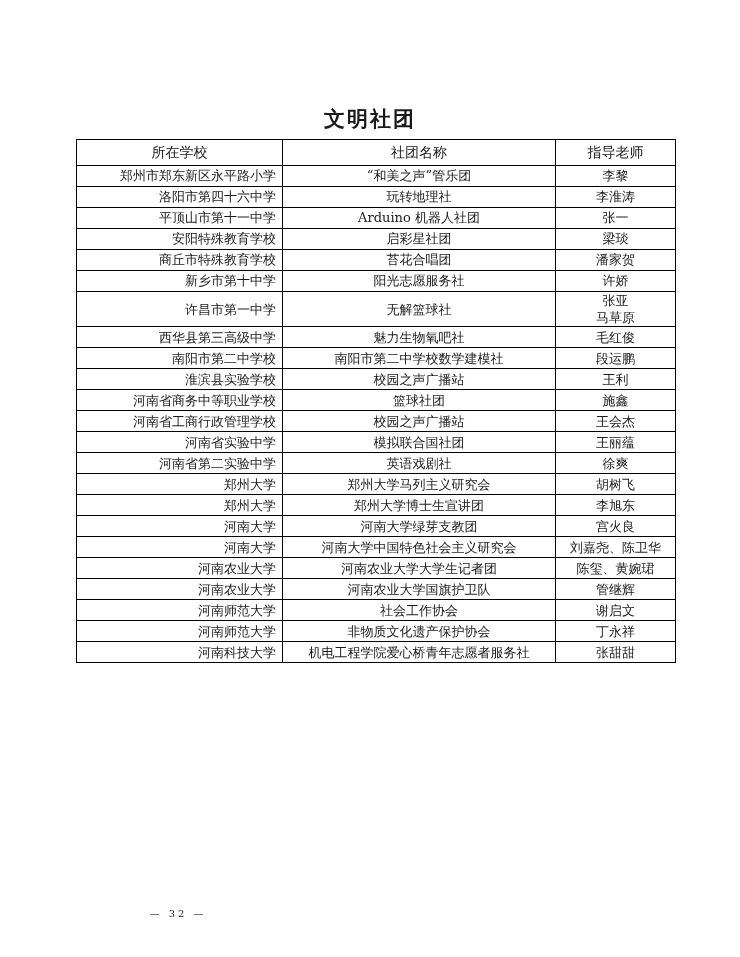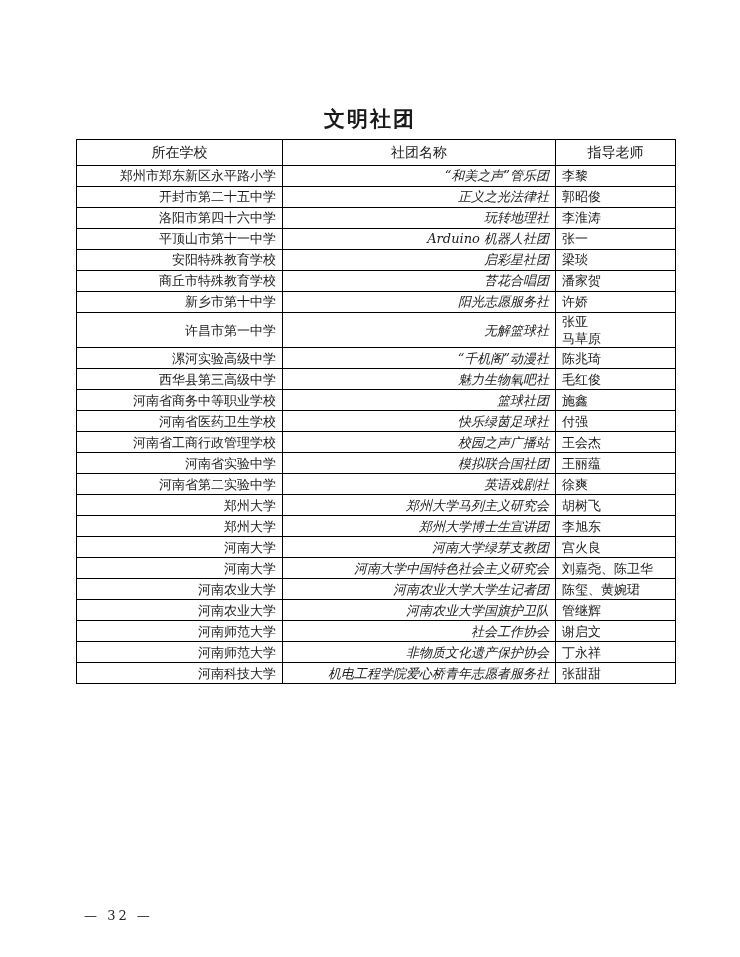--- a/index.html
+++ b/index.html
@@ -52,38 +52,39 @@
   }
   table.club-table thead th {
     text-align:center;
     height:25px;
     font-size:14px;
   }
   table.club-table tbody td {
     height:20px;
   }
   td.col-school { text-align:right; }
-  td.col-club   { text-align:right;font-style:italic; }
-  td.col-teacher{ }
+  td.col-club   { text-align:center; }
+  td.col-teacher{ text-align:center; }
 
   td.multiline {
     white-space:normal;
     padding-top:2px;
     padding-bottom:2px;
   }
   td.multiline .ln { display:block; }
 
   tr.tall td { height:38px; }
 
   .page-number {
     position:absolute;
-    left:84px;
+    left:68px;
     top:908px;
     width:220px;
-    font-size:13px;
+    text-align:center;
+    font-size:10px;
     letter-spacing:3px;
     color:#222;
   }
 </style>
 </head>
 <body>
 
 <div class="page">
 
   <h1 class="doc-title">文明社团</h1>
@@ -102,25 +103,20 @@
           <th>指导老师</th>
         </tr>
       </thead>
       <tbody id="table-body">
           <tr>
             <td class="col-school">郑州市郑东新区永平路小学</td>
             <td class="col-club">“和美之声”管乐团</td>
             <td class="col-teacher">李黎</td>
           </tr>
           <tr>
-            <td class="col-school">开封市第二十五中学</td>
-            <td class="col-club">正义之光法律社</td>
-            <td class="col-teacher">郭昭俊</td>
-          </tr>
-          <tr>
             <td class="col-school">洛阳市第四十六中学</td>
             <td class="col-club">玩转地理社</td>
             <td class="col-teacher">李淮涛</td>
           </tr>
           <tr>
             <td class="col-school">平顶山市第十一中学</td>
             <td class="col-club">Arduino 机器人社团</td>
             <td class="col-teacher">张一</td>
           </tr>
           <tr>
@@ -140,40 +136,40 @@
           </tr>
           <tr class="tall">
             <td class="col-school">许昌市第一中学</td>
             <td class="col-club">无解篮球社</td>
             <td class="col-teacher multiline">
               <span class="ln">张亚</span>
               <span class="ln">马草原</span>
             </td>
           </tr>
           <tr>
-            <td class="col-school">漯河实验高级中学</td>
-            <td class="col-club">“千机阁”动漫社</td>
-            <td class="col-teacher">陈兆琦</td>
-          </tr>
-          <tr>
             <td class="col-school">西华县第三高级中学</td>
             <td class="col-club">魅力生物氧吧社</td>
             <td class="col-teacher">毛红俊</td>
           </tr>
           <tr>
+            <td class="col-school">南阳市第二中学校</td>
+            <td class="col-club">南阳市第二中学校数学建模社</td>
+            <td class="col-teacher">段运鹏</td>
+          </tr>
+          <tr>
+            <td class="col-school">淮滨县实验学校</td>
+            <td class="col-club">校园之声广播站</td>
+            <td class="col-teacher">王利</td>
+          </tr>
+          <tr>
             <td class="col-school">河南省商务中等职业学校</td>
             <td class="col-club">篮球社团</td>
             <td class="col-teacher">施鑫</td>
           </tr>
           <tr>
-            <td class="col-school">河南省医药卫生学校</td>
-            <td class="col-club">快乐绿茵足球社</td>
-            <td class="col-teacher">付强</td>
-          </tr>
-          <tr>
             <td class="col-school">河南省工商行政管理学校</td>
             <td class="col-club">校园之声广播站</td>
             <td class="col-teacher">王会杰</td>
           </tr>
           <tr>
             <td class="col-school">河南省实验中学</td>
             <td class="col-club">模拟联合国社团</td>
             <td class="col-teacher">王丽蕴</td>
           </tr>
           <tr>

